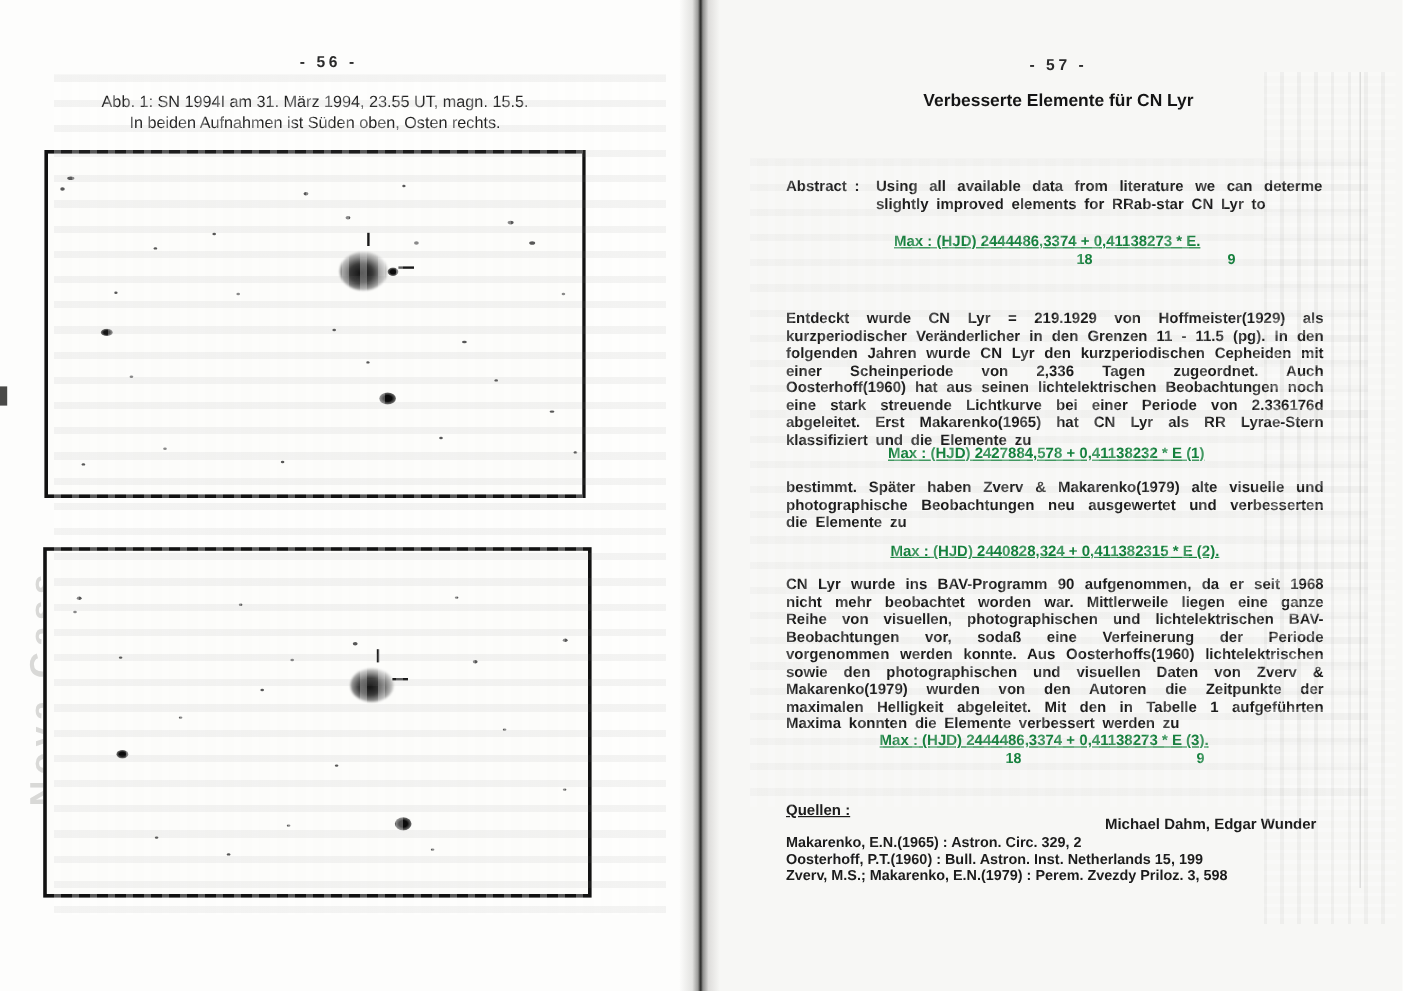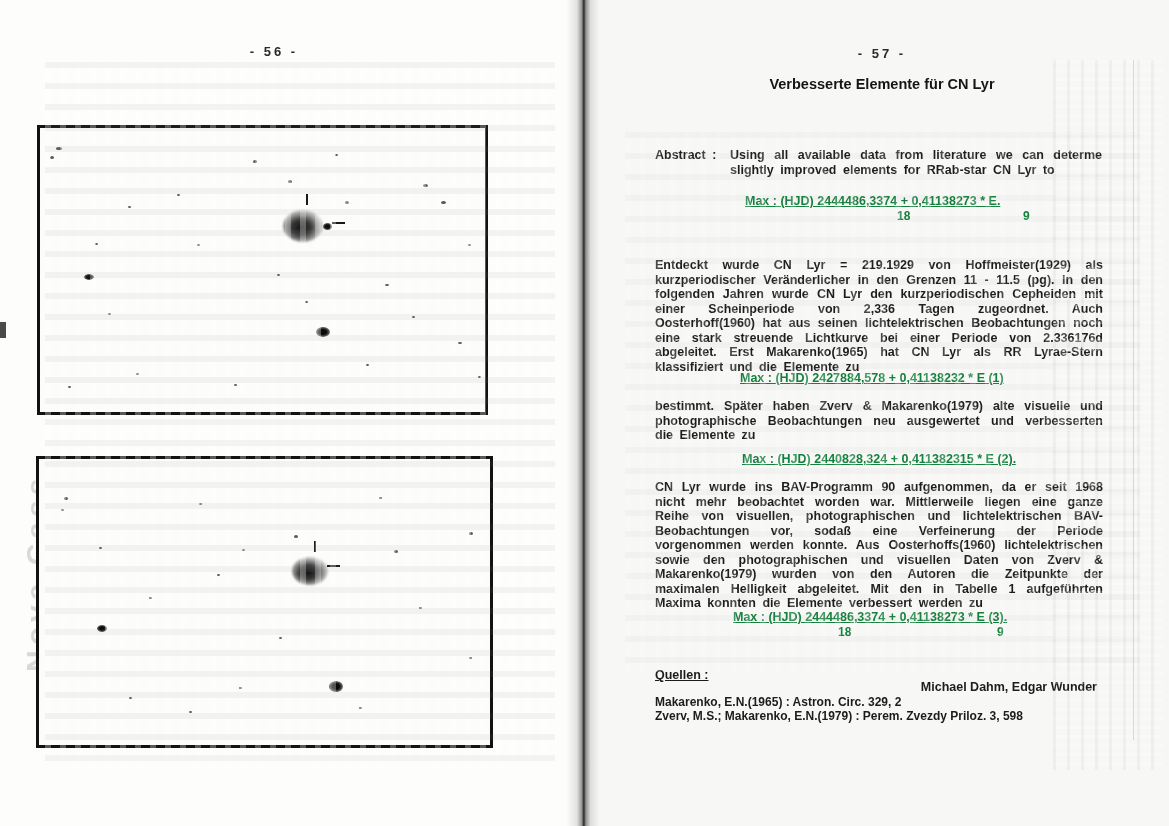--- a/index.html
+++ b/index.html
@@ -75,20 +75,24 @@
   }
 </style>
 </head>
 <body>
 
 <div class="book">
 
   <div class="page page-left">
     <div class="abs pageno" style="left:0;top:44px;width:516px;margin-left:16px;">- 56 -</div>
 
+    <div class="abs caption" style="left:40px;top:76px;width:445px;">
+      <div>Abb. 1: SN 1994I am 31. März 1994, 23.55 UT, magn. 15.5.</div>
+      <div>In beiden Aufnahmen ist Süden oben, Osten rechts.</div>
+    </div>
 
     <div class="photo" style="left:37px;top:125px;width:445px;height:284px;">
         <span class="mark mark-galaxy" style="left: 243px; top: 82px; width: 40px; height: 32px;"></span>
         <span class="mark mark-dot" style="left: 283px; top: 95px; width: 9px; height: 7px;"></span>
         <span class="mark mark-tickv" style="left: 266px; top: 66px; width: 2px; height: 11px;"></span>
         <span class="mark mark-tickh" style="left: 292px; top: 94px; width: 13px; height: 2px;"></span>
         <span class="mark mark-blob" style="left: 276px; top: 199px; width: 14px; height: 10px;"></span>
         <span class="mark mark-blob" style="left: 44px; top: 146px; width: 10px; height: 6px;"></span>
         <span class="mark mark-speck" style="left: 16px; top: 19px; width: 6px; height: 3px;"></span>
         <span class="mark mark-speck" style="left: 10px; top: 28px; width: 4px; height: 3px;"></span>
@@ -185,20 +189,21 @@
         <span class="f-err" style="left:264px;">9</span>
       </div>
     </div>
 
     <div class="abs authors" style="right:72px;top:680px;">Michael Dahm, Edgar Wunder</div>
 
     <div class="abs quellen" style="left:60px;top:668px;">Quellen :</div>
 
     <div class="abs refs" style="left:60px;top:696px;">
         <div>Makarenko, E.N.(1965) : Astron. Circ. 329, 2</div>
+        <div>Oosterhoff, P.T.(1960) : Bull. Astron. Inst. Netherlands 15, 199</div>
         <div>Zverv, M.S.; Makarenko, E.N.(1979) : Perem. Zvezdy Priloz. 3, 598</div>
       </div>
 
     <div class="abs bleed-h light" style="left:30px;top:132px;width:515px;height:540px;"></div>
     <div class="abs bleed-cols" style="left:458px;top:60px;width:110px;height:710px;"></div>
     <div class="abs bleed-line" style="left:538px;top:60px;height:680px;"></div>
   </div>
 </div>
 
 </body></html>

